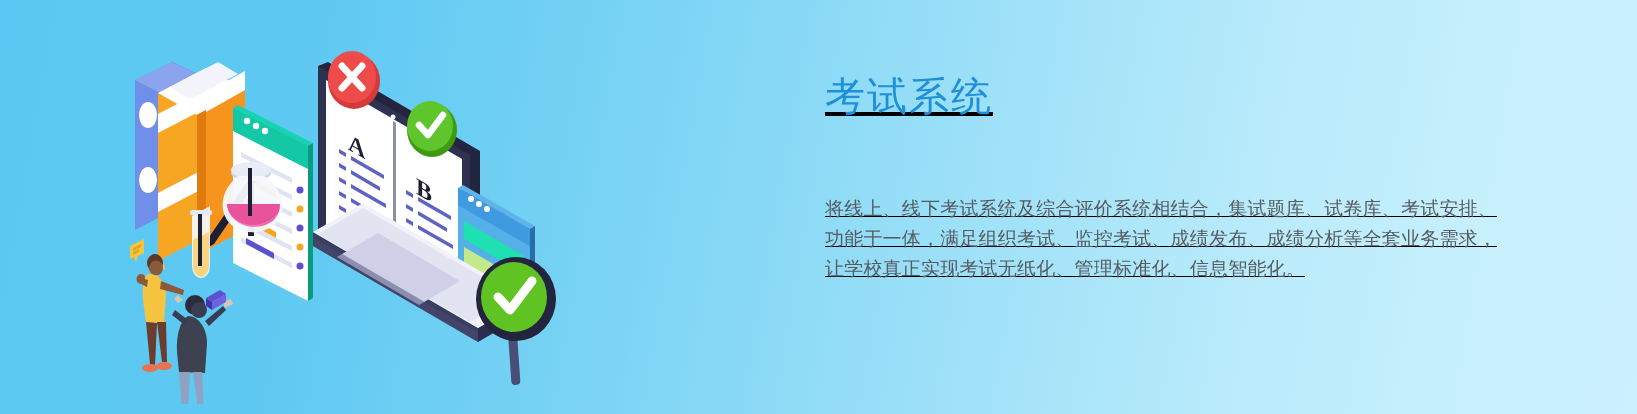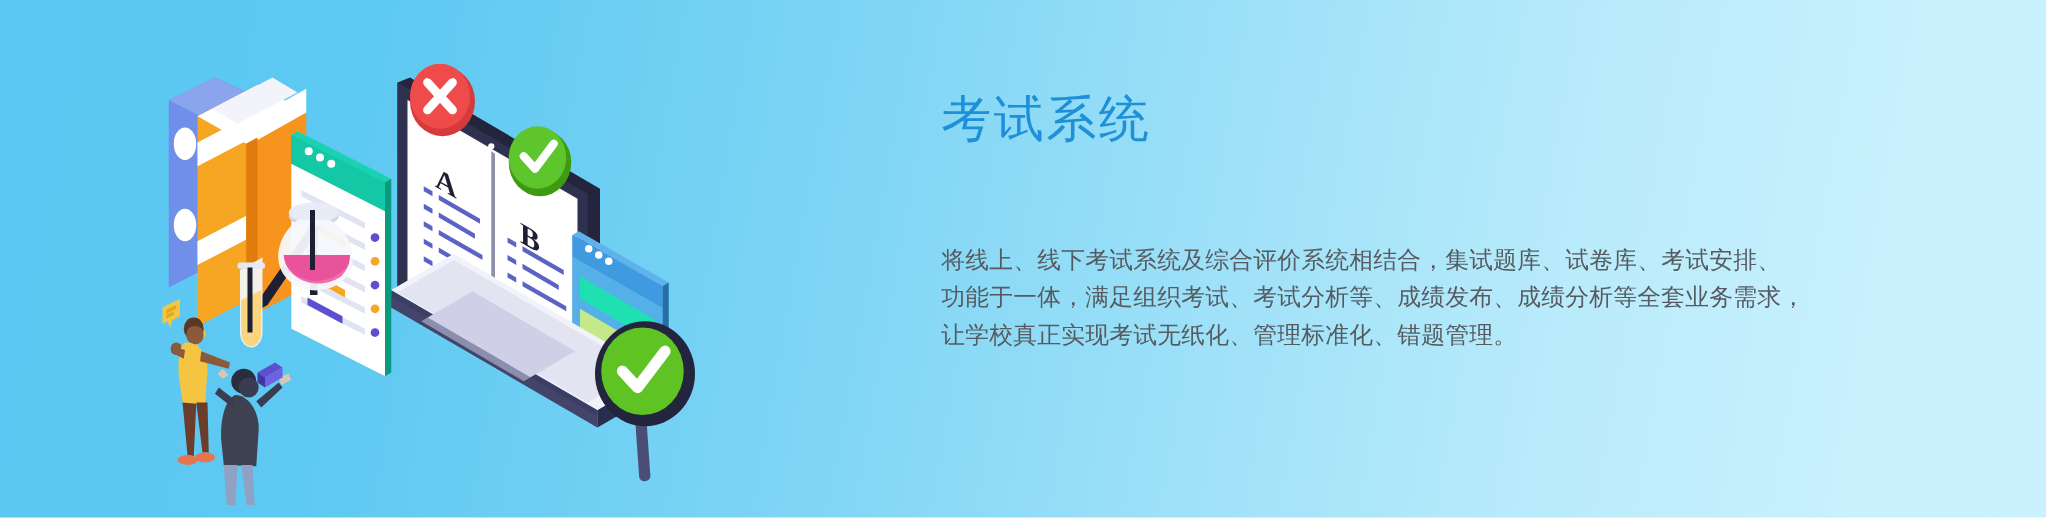--- a/index.html
+++ b/index.html
@@ -14,21 +14,21 @@
   }
 
   
   #illustration{
     position:absolute;left:60px;top:18px;width:570px;height:386px;
   }
   #illustration svg{display:block;width:100%;height:100%;}
 
   
   #copy{
-    position:absolute;left:753px;top:72px;width:700px;
+    position:absolute;left:825px;top:72px;width:700px;text-decoration:underline;
   }
   #title{
     font-size:40px;line-height:1.2;letter-spacing:2px;
     color:#1f90d8;font-weight:400;margin:0 0 74px 0;
     white-space:nowrap;
   }
   #desc{
     font-size:19px;line-height:30px;color:#555b60;
     margin:0;width:700px;letter-spacing:.2px;
   }
@@ -247,18 +247,18 @@
         <polygon points="73,230 81,226 81,229 73,233" fill="#e0a81f"></polygon>
         <polygon points="73,234 79,231 79,234 73,237" fill="#e0a81f"></polygon>
       </g>
     </svg>
   </div>
 
   <div id="copy">
     <h1 id="title">考试系统</h1>
     <div id="desc">
       <p>将线上、线下考试系统及综合评价系统相结合，集试题库、试卷库、考试安排、</p>
-      <p>功能于一体，满足组织考试、考试分析等、成绩发布、成绩分析等全套业务需求，</p>
-      <p>让学校真正实现考试无纸化、管理标准化、错题管理。</p>
+      <p>功能于一体，满足组织考试、监控考试、成绩发布、成绩分析等全套业务需求，</p>
+      <p>让学校真正实现考试无纸化、管理标准化、信息智能化。</p>
     </div>
   </div>
 
 </div>
 
 </body></html>

